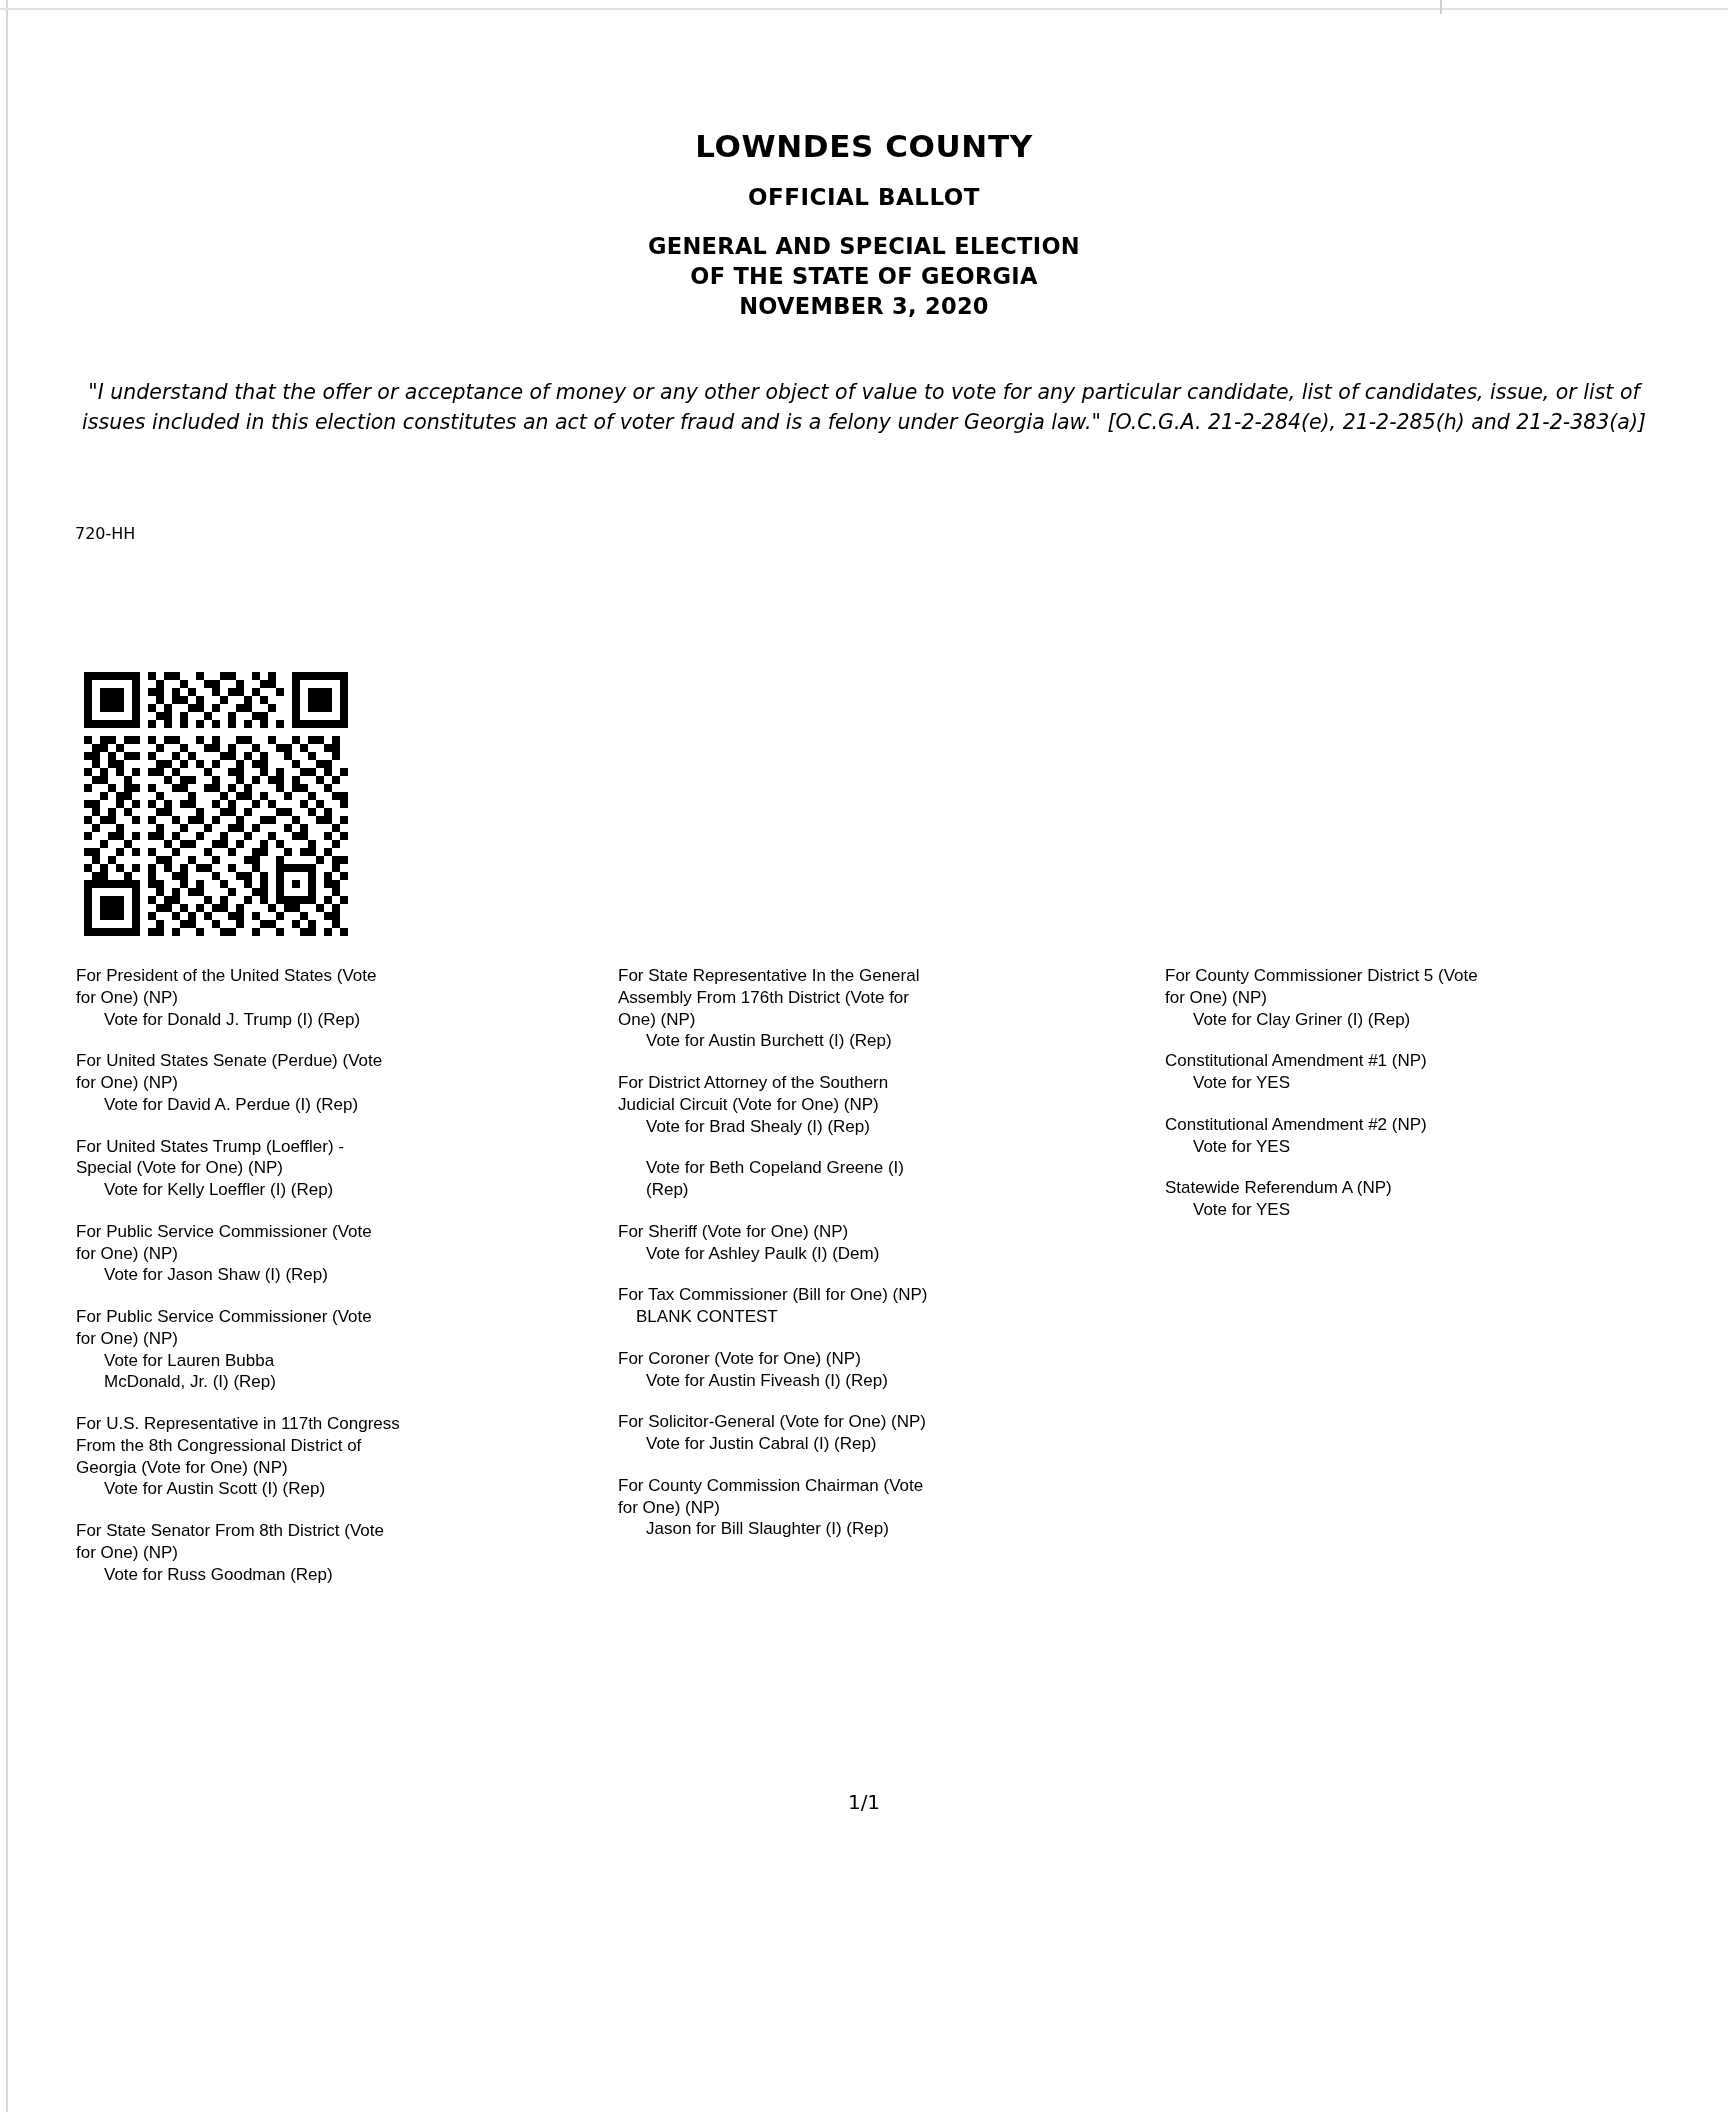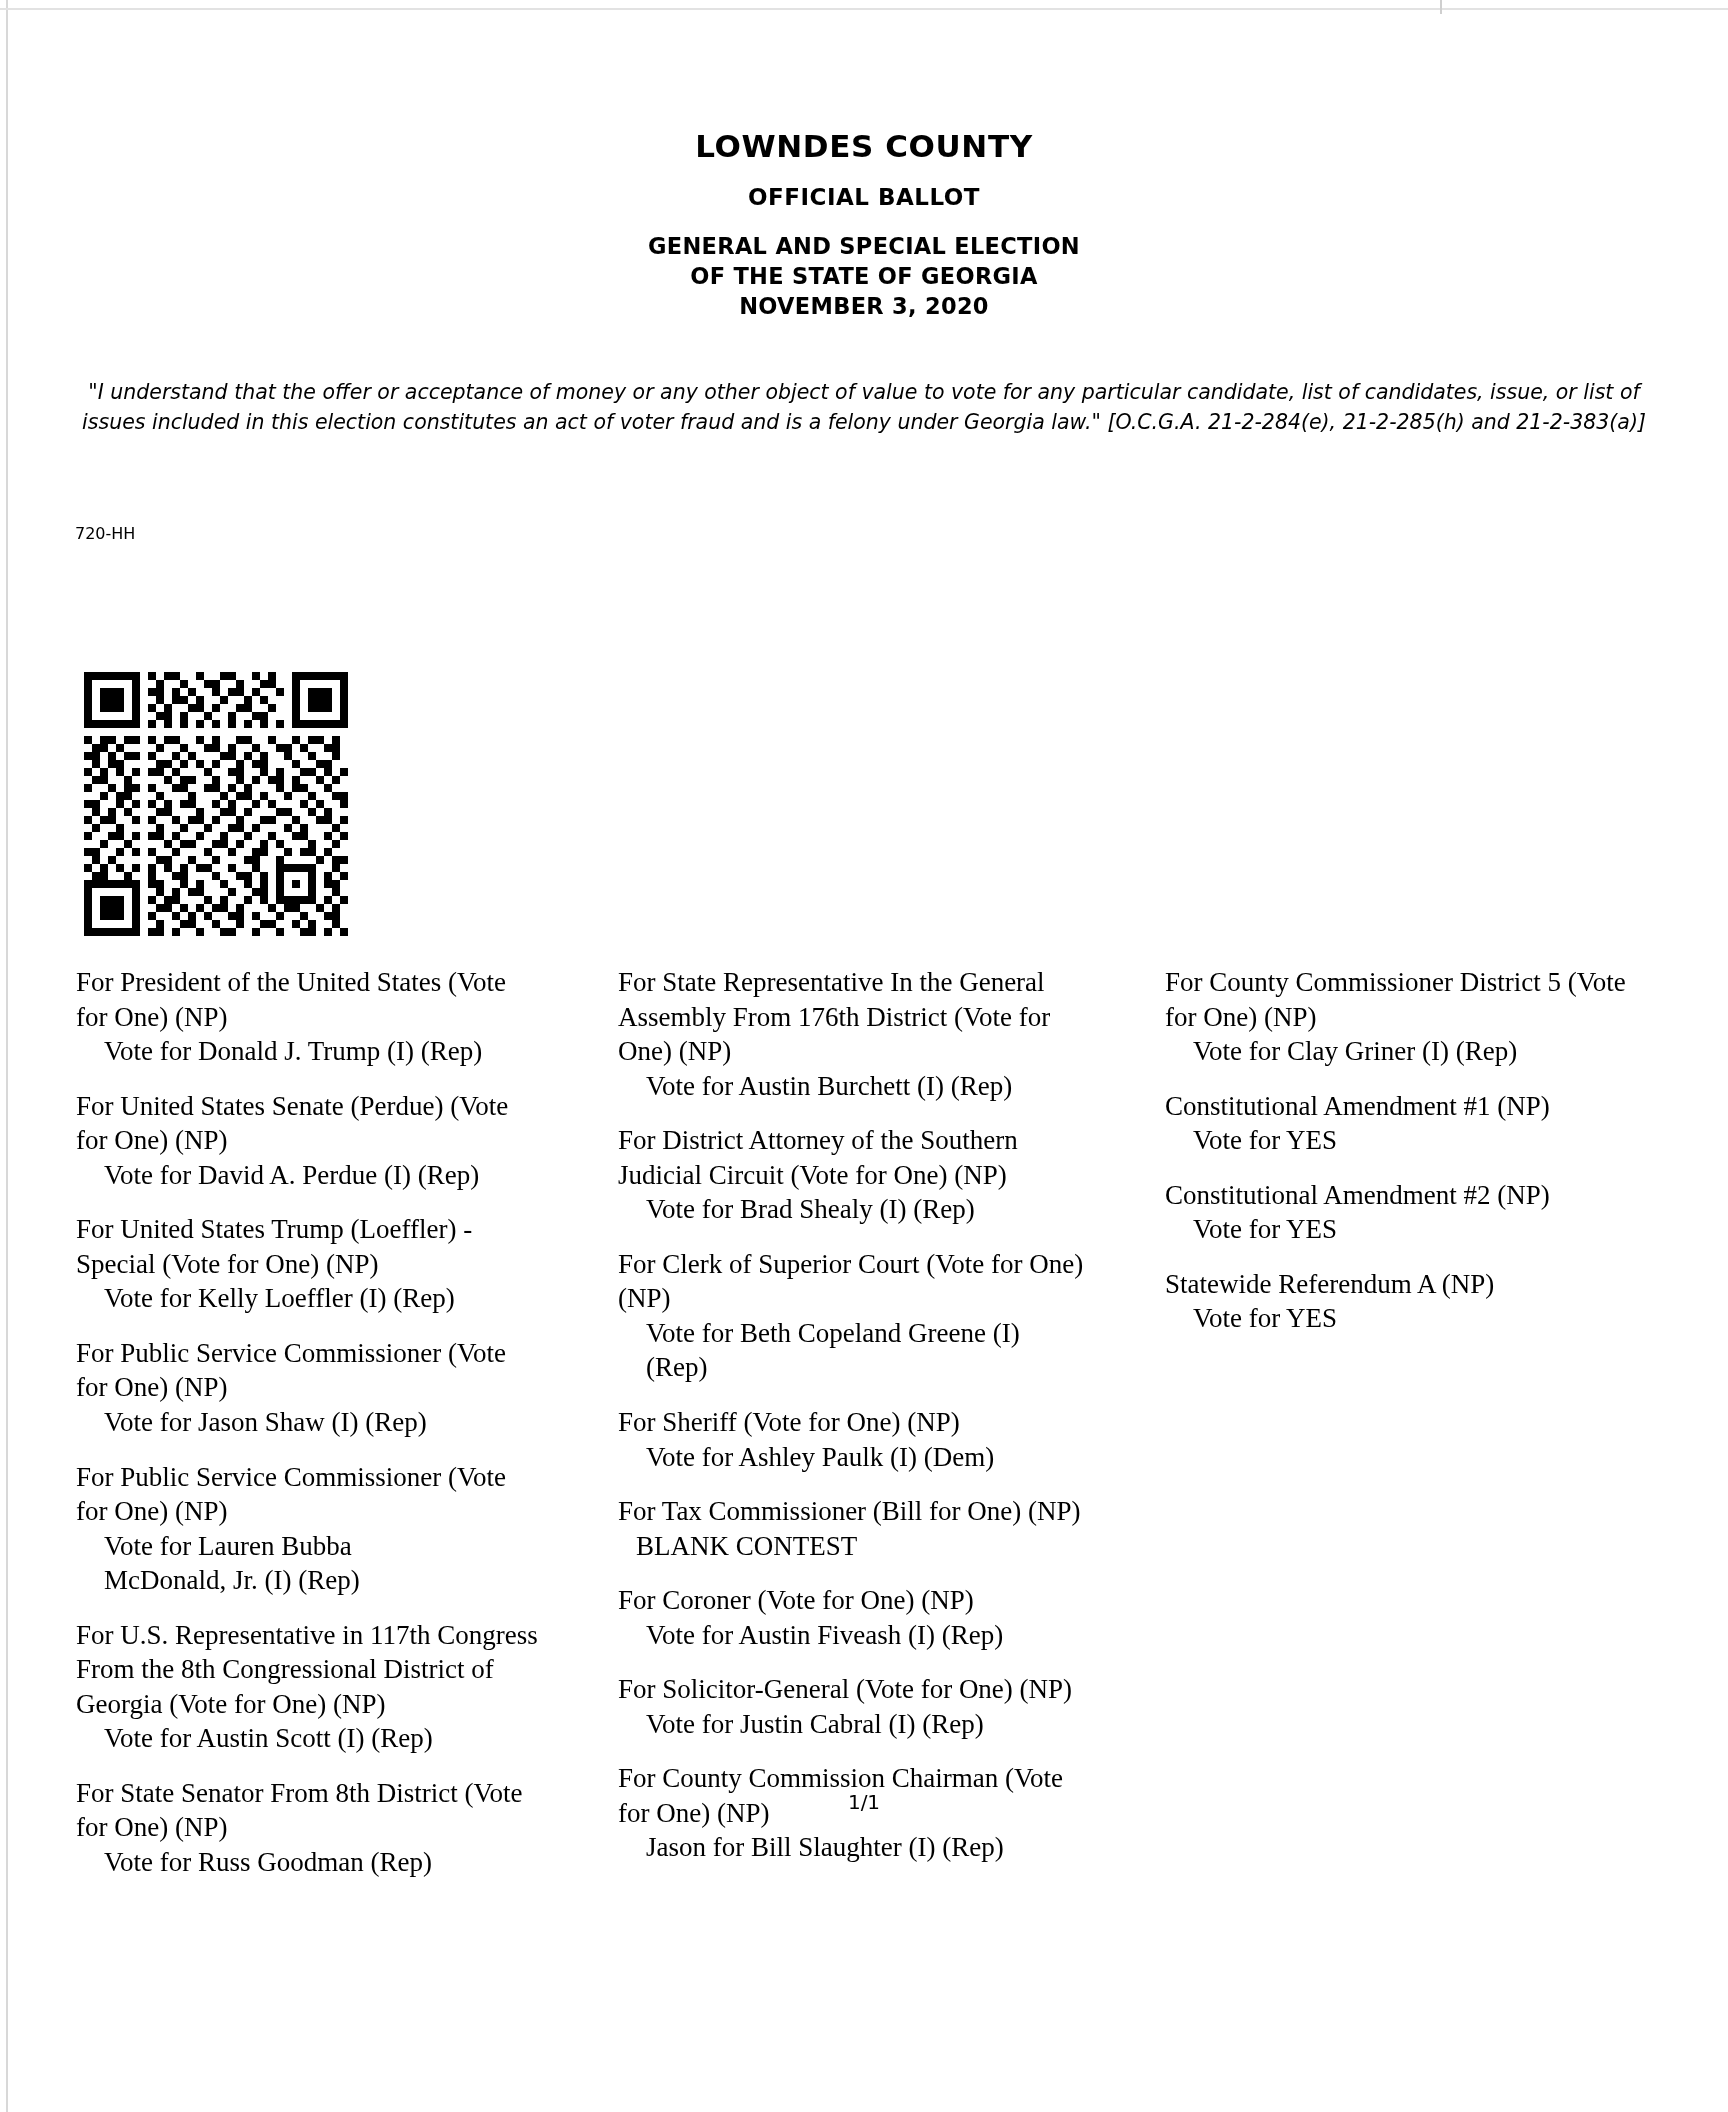--- a/index.html
+++ b/index.html
@@ -100,23 +100,23 @@
   .columns {
     position: absolute;
     left: 0;
     top: 965px;
     width: 1728px;
     height: 760px;
   }
   .col {
     position: absolute;
     top: 0;
-    font-size: 27px;
+    font-size: 17px;
     line-height: 1.28;
-    font-family: Liberation Serif, serif;
+    font-family: Liberation Sans, sans-serif;
   }
   .col1 { left: 76px;  width: 516px; }
   .col2 { left: 618px; width: 545px; }
   .col3 { left: 1165px; width: 520px; }
 
   .contest {
     margin-bottom: 20px;
   }
   .contest-title {
     white-space: pre-line;
@@ -540,22 +540,20 @@
 Assembly From 176th District (Vote for
 One) (NP)</div>
         <div class="choice">Vote for Austin Burchett (I) (Rep)</div>
       </div>
       <div class="contest">
         <div class="contest-title">For District Attorney of the Southern
 Judicial Circuit  (Vote for One) (NP)</div>
         <div class="choice">Vote for Brad Shealy (I) (Rep)</div>
       </div>
       <div class="contest">
-        <div class="contest-title">For Clerk of Superior Court  (Vote for One)
-(NP)</div>
         <div class="choice">Vote for Beth Copeland Greene (I)
     (Rep)</div>
       </div>
       <div class="contest">
         <div class="contest-title">For Sheriff  (Vote for One) (NP)</div>
         <div class="choice">Vote for Ashley Paulk (I) (Dem)</div>
       </div>
       <div class="contest">
         <div class="contest-title">For Tax Commissioner  (Bill for One) (NP)</div>
         <div class="choice blank-contest">BLANK CONTEST</div>

